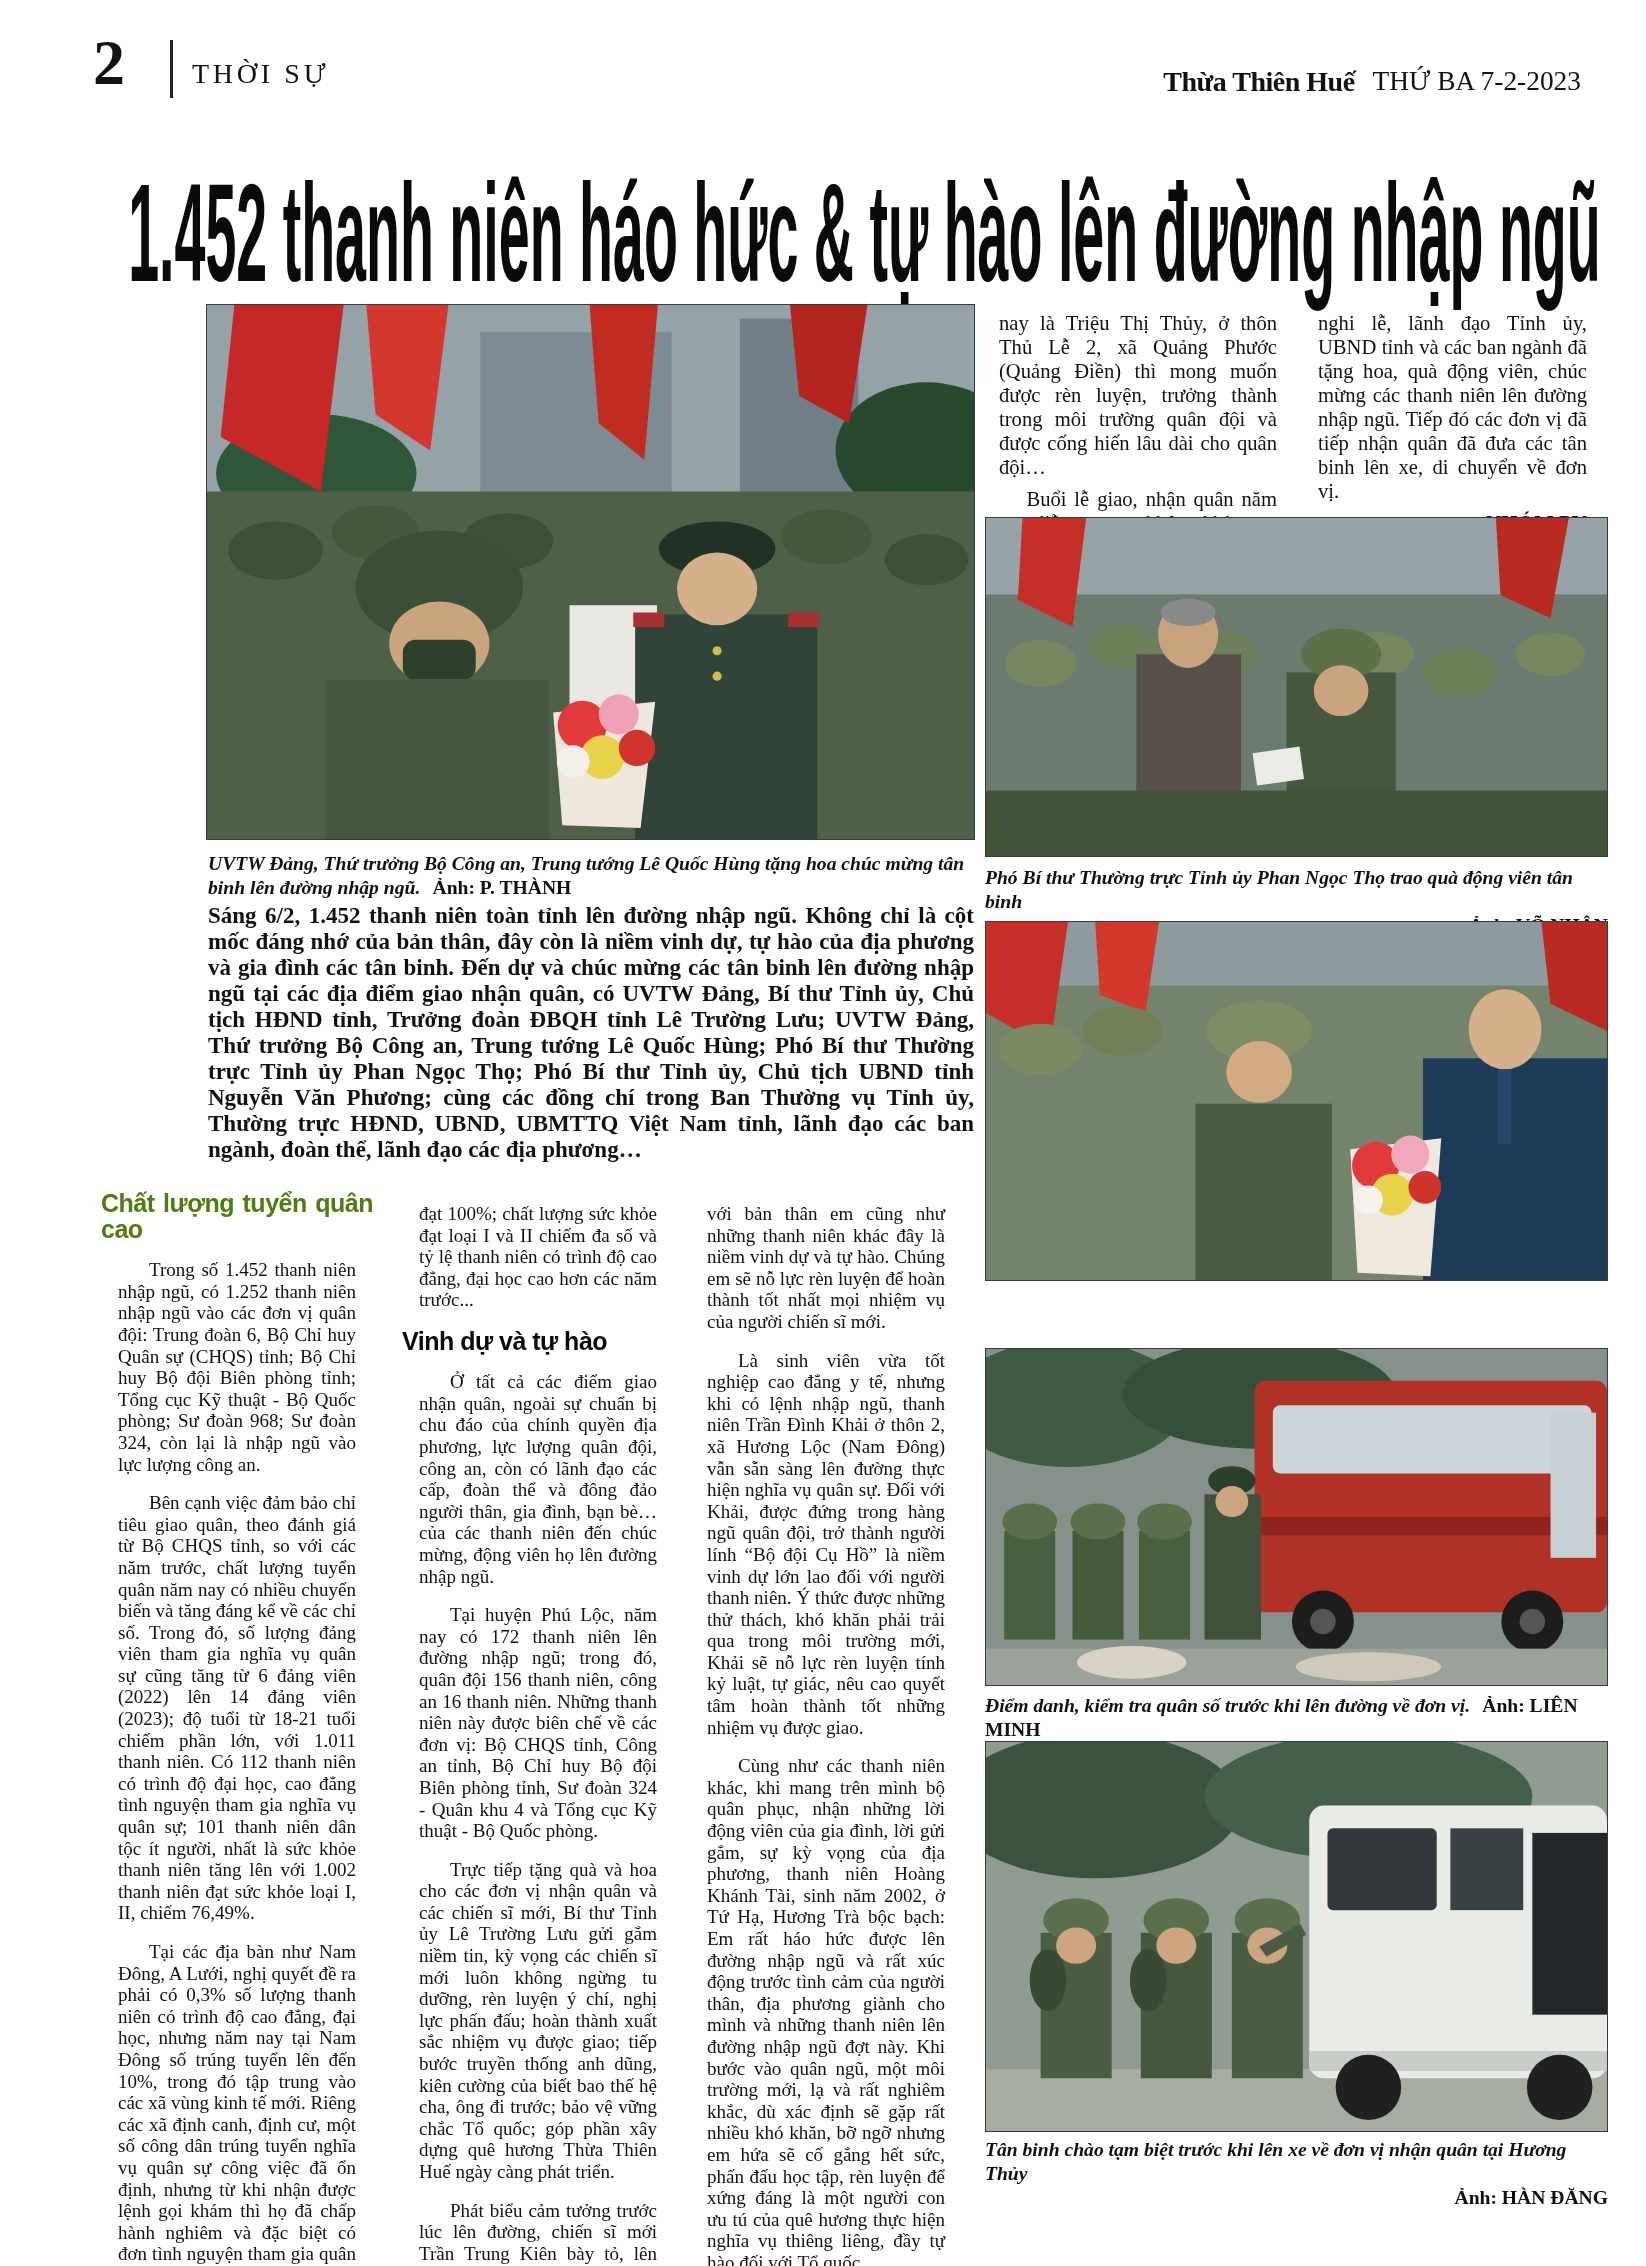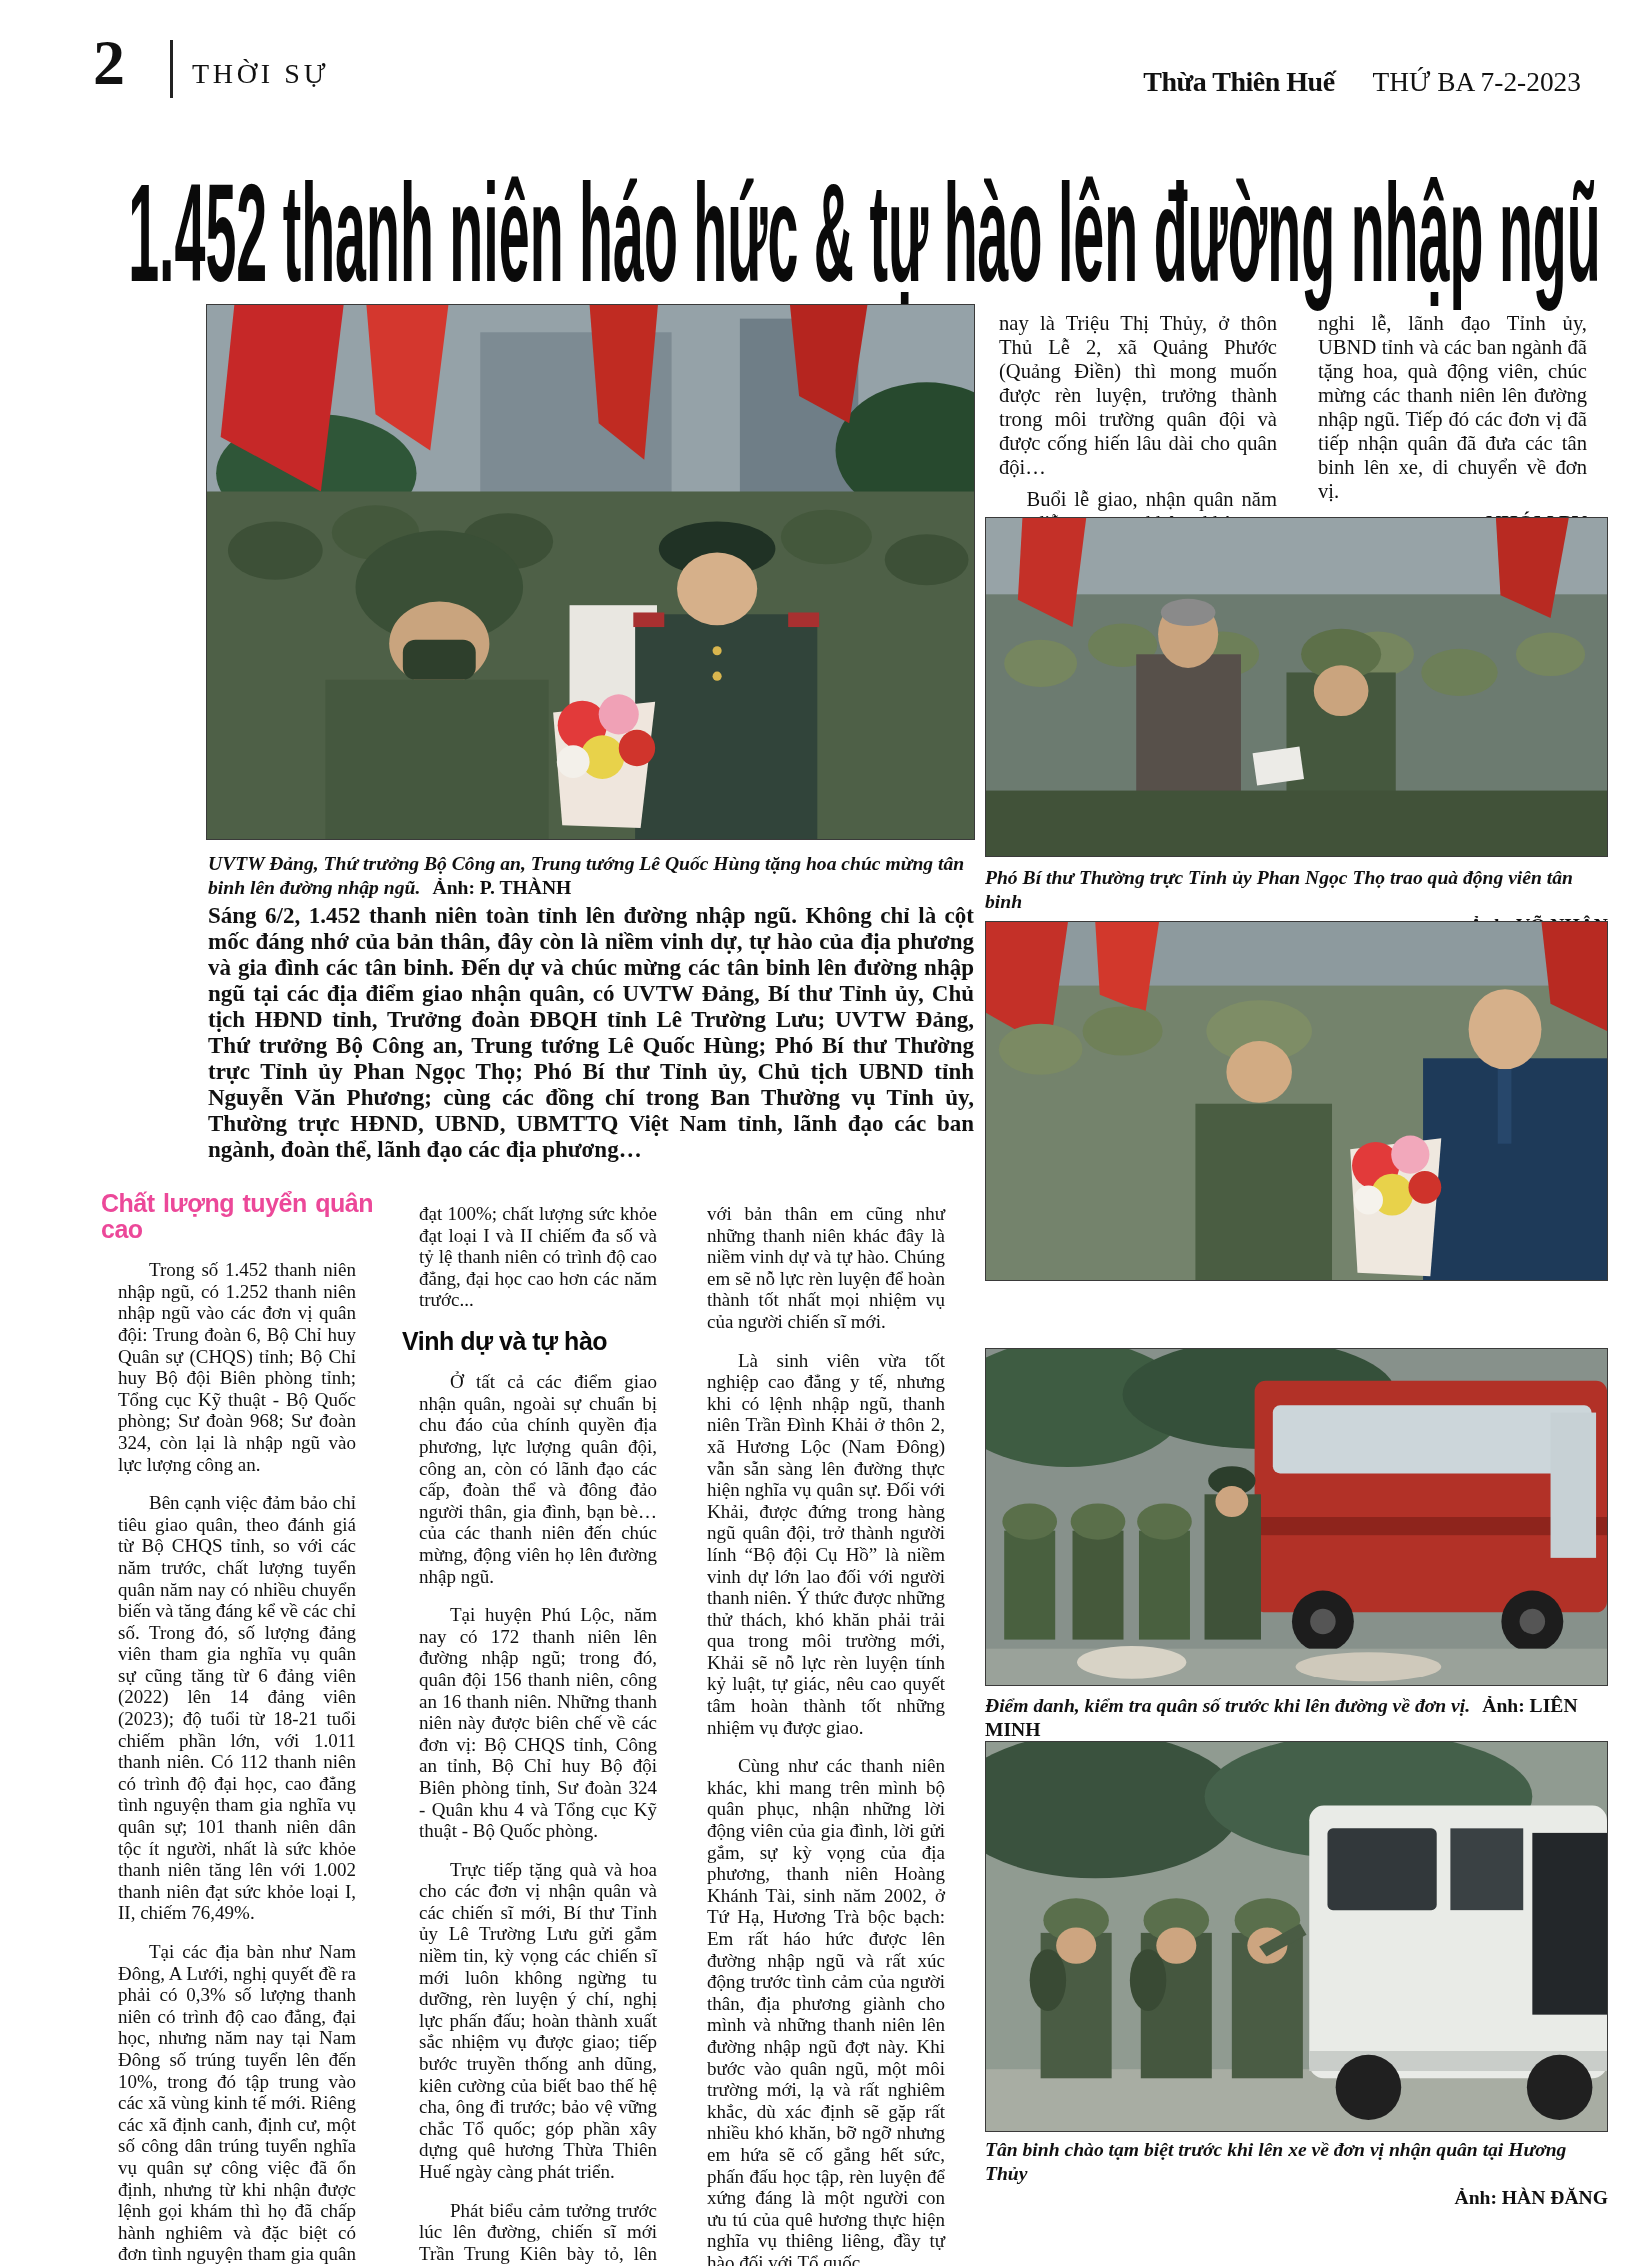--- a/index.html
+++ b/index.html
@@ -5,21 +5,21 @@
   html,body{margin:0;padding:0;background:#ffffff;}
   .page{
     position:relative;width:1647px;height:2267px;background:#ffffff;
     font-family:"Liberation Serif", serif;color:#111;overflow:hidden;
   }
   .abs{position:absolute;}
   
   .pagenum{font-size:64px;font-weight:bold;line-height:1;}
   .hdr-divider{width:2.7px;height:58px;background:#222;}
   .section-title{font-size:28px;letter-spacing:3.7px;font-weight:normal;}
-  .hdr-right{display:flex;gap:38px;align-items:flex-end;font-family:Liberation Serif, serif;}
+  .hdr-right{display:flex;gap:18px;align-items:flex-start;font-family:Liberation Serif, serif;}
   .masthead{font-weight:bold;font-size:28px;letter-spacing:-0.5px;}
   .issue-date{font-size:27.4px;}
   
   .headline-svg text{fill:#0a0a0a;font-family:"Liberation Sans",sans-serif;font-weight:bold;}
   
   .photo{border:0.9px solid #3a3a3a;box-sizing:border-box;overflow:hidden;background:#7d8a80;}
   .photo svg{display:block;width:100%;height:100%;}
   
   .caption{font-size:19.6px;line-height:24px;font-style:italic;font-weight:bold;color:#101010;}
   .caption .credit{font-style:normal;font-weight:bold;margin-left:7.3px;}
@@ -31,21 +31,21 @@
   .cont p{margin:8px;}
   .cont p.indent{text-indent:27.4px;}
   .byline{margin-top:22px;text-align:right;font-weight:bold;font-size:21px;font-style:normal;}
   .bodycol{font-size:19px;line-height:21.6px;text-align:justify;}
   .bodycol p{margin:17px;}
   .bodycol p.indent{text-indent:31px;}
   .col-heading{
     font-family:"Liberation Sans",sans-serif;font-weight:bold;font-size:25px;
     letter-spacing:-0.5px;margin:3.7px 0 7.3px 0;line-height:1.05;
   }
-  .col-heading.accent{color:#ec4899;}
+  .col-heading.accent{color:#4d7c0f;}
   .col-heading.plain{color:#0a0a0a;margin-top:12.8px;}
 </style>
 </head>
 <body>
 
 <div class="page">
 
   <div class="abs pagenum" style="left:93px;top:31px;">2</div>
   <div class="abs hdr-divider" style="left:170px;top:40px;"></div>
   <div class="abs section-title" style="left:192px;top:58px;">THỜI SỰ</div>

